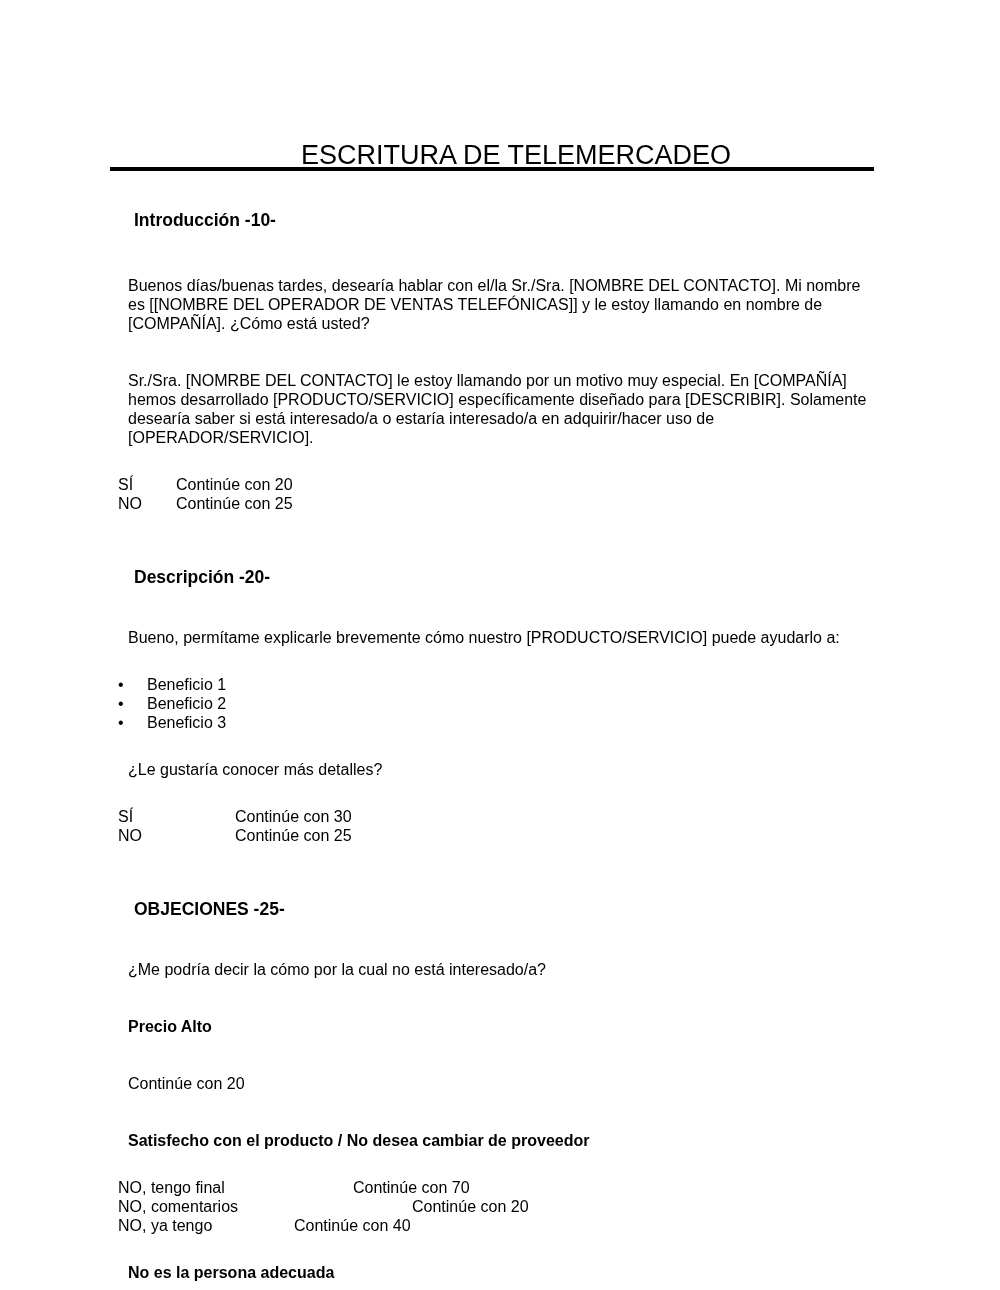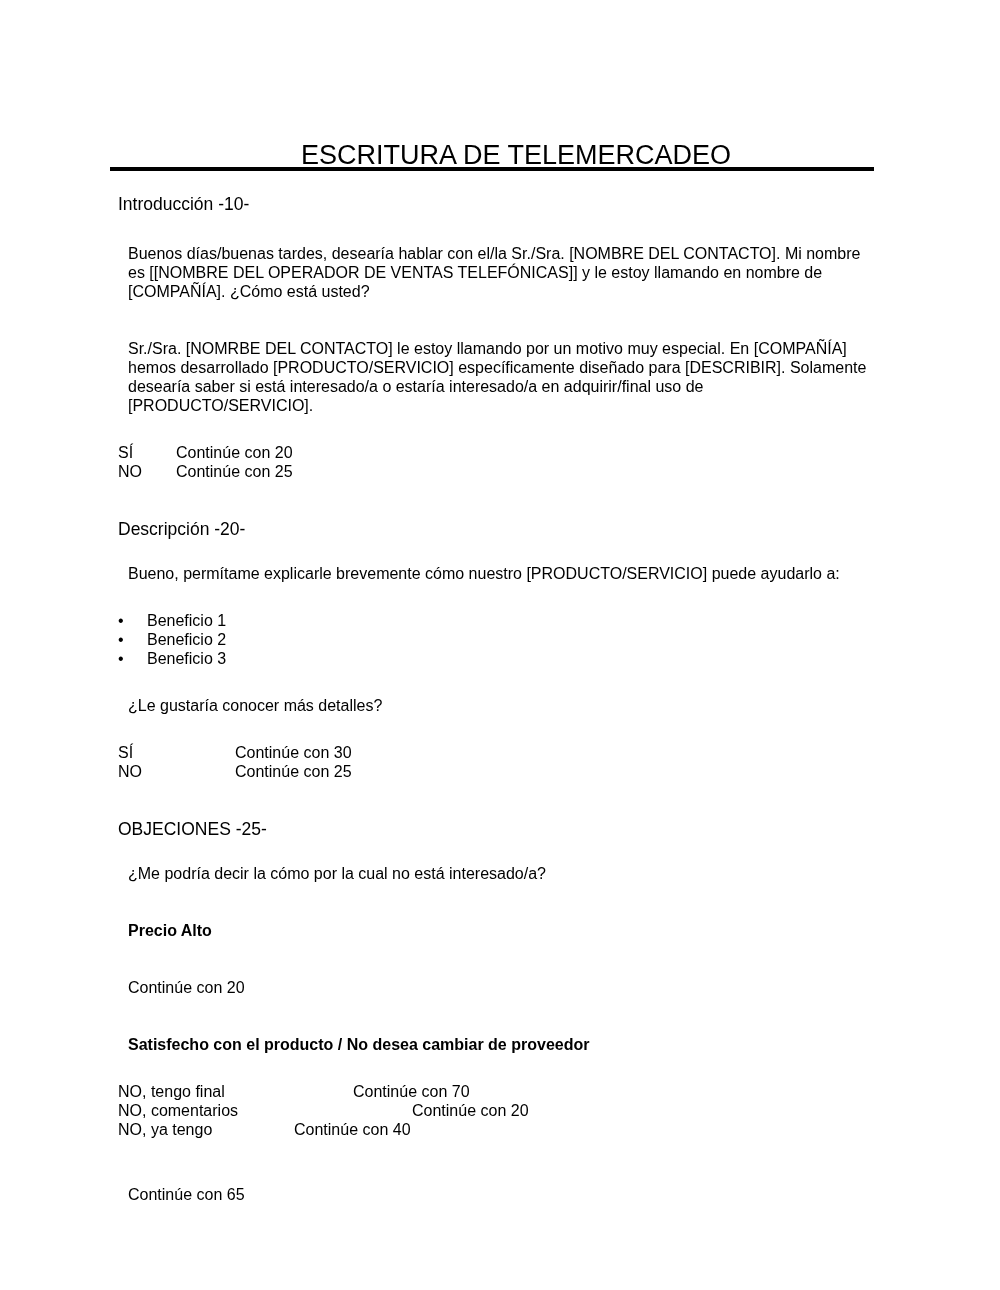--- a/index.html
+++ b/index.html
@@ -3,21 +3,21 @@
 <meta charset="utf-8">
 <style>
   html, body { margin: 0; padding: 0; background: #ffffff; }
   body { width: 1000px; height: 1290px; position: relative; overflow: hidden;
          font-family: "Liberation Sans", sans-serif; color: #000; }
   .page { position: absolute; left: 0; top: 0; width: 1000px; height: 1290px; }
   .title { position: absolute; left: 0; width: 1000px; top: 124px; text-align: center;
            font-size: 27px; letter-spacing: 0px; font-weight: normal; margin: 16px; }
   .rule { position: absolute; left: 110px; width: 764px; top: 167px; height: 4px; background: #000; }
   .content { position: absolute; left: 118px; width: 770px; top: 193px; font-size: 16px; line-height: 19px; }
-  h2 { font-size: 17.5px; font-weight: normal; margin: 0; line-height: 22px; }
+  h2 { font-size: 17.5px; font-weight: bold; margin: 16px; line-height: 22px; }
   p { margin: 10px; }
   .gap-s { height: 18px; }
   .row { display: flex; }
   .row .k { display: inline-block; }
   .bullets { list-style: none; margin: 0; padding: 0; }
   .bullets li { position: relative; padding-left: 29px; }
   .bullets li .dot { position: absolute; left: 0; top: 0; }
   .bold { font-weight: bold; }
 </style>
 </head>
@@ -27,21 +27,21 @@
   <h1 class="title">ESCRITURA DE TELEMERCADEO</h1>
   <div class="rule"></div>
 
   <div class="content">
 
     <section>
       <h2>Introducción -10-</h2>
       <div style="height:19px"></div>
       <p>Buenos días/buenas tardes, desearía hablar con el/la Sr./Sra. [NOMBRE DEL CONTACTO]. Mi nombre es [[NOMBRE DEL OPERADOR DE VENTAS TELEFÓNICAS]] y le estoy llamando en nombre de [COMPAÑÍA]. ¿Cómo está usted?</p>
       <div class="gap-s"></div>
-      <p>Sr./Sra. [NOMRBE DEL CONTACTO] le estoy llamando por un motivo muy especial. En [COMPAÑÍA] hemos desarrollado [PRODUCTO/SERVICIO] específicamente diseñado para [DESCRIBIR].  Solamente desearía saber si está interesado/a o estaría interesado/a en adquirir/final uso de [PRODUCTO/SERVICIO].</p>
+      <p>Sr./Sra. [NOMRBE DEL CONTACTO] le estoy llamando por un motivo muy especial. En [COMPAÑÍA] hemos desarrollado [PRODUCTO/SERVICIO] específicamente diseñado para [DESCRIBIR].  Solamente desearía saber si está interesado/a o estaría interesado/a en adquirir/hacer uso de [OPERADOR/SERVICIO].</p>
       <div class="gap-s"></div>
       <div class="row">
         <span class="k" style="width:58px">SÍ</span>
         <span>Continúe con 20</span>
       </div>
       <div class="row">
         <span class="k" style="width:58px">NO</span>
         <span>Continúe con 25</span>
       </div>
     </section>
@@ -90,17 +90,18 @@
       </div>
       <div class="row">
         <span class="k" style="width:294px">NO, comentarios</span>
         <span>Continúe con 20</span>
       </div>
       <div class="row">
         <span class="k" style="width:176px">NO, ya tengo</span>
         <span>Continúe con 40</span>
       </div>
       <div class="gap-s"></div>
+      <p class="bold">No es la persona adecuada</p>
       <div class="gap-s"></div>
       <p>Continúe con 65</p>
     </section>
   </div>
 </div>
 
 </body></html>

